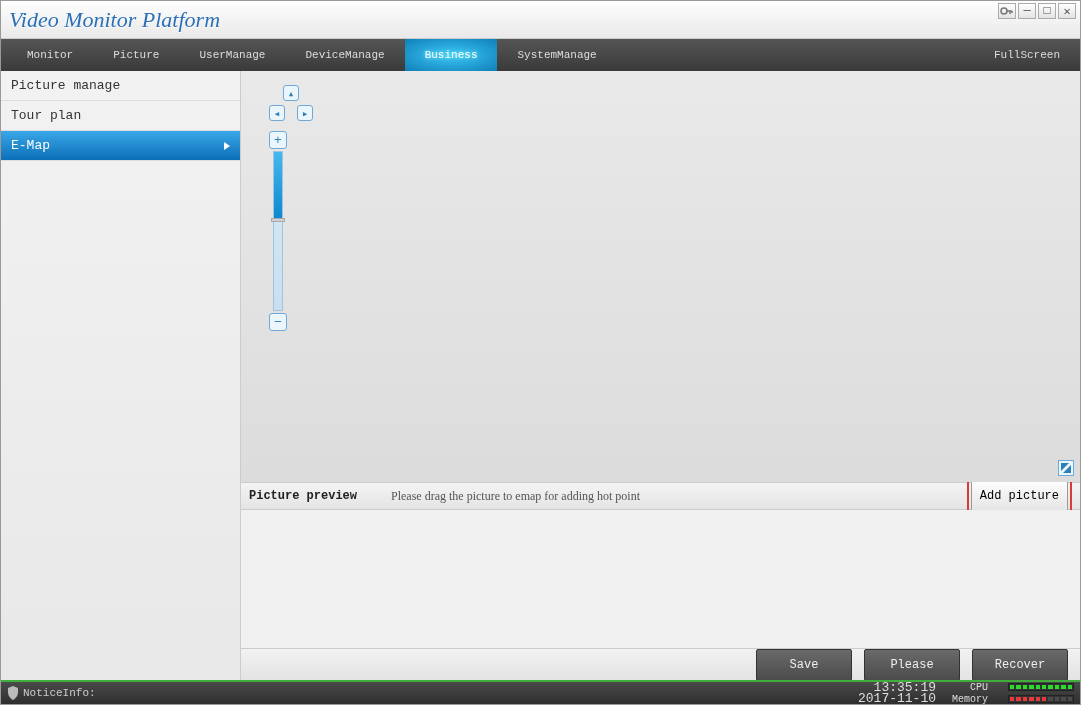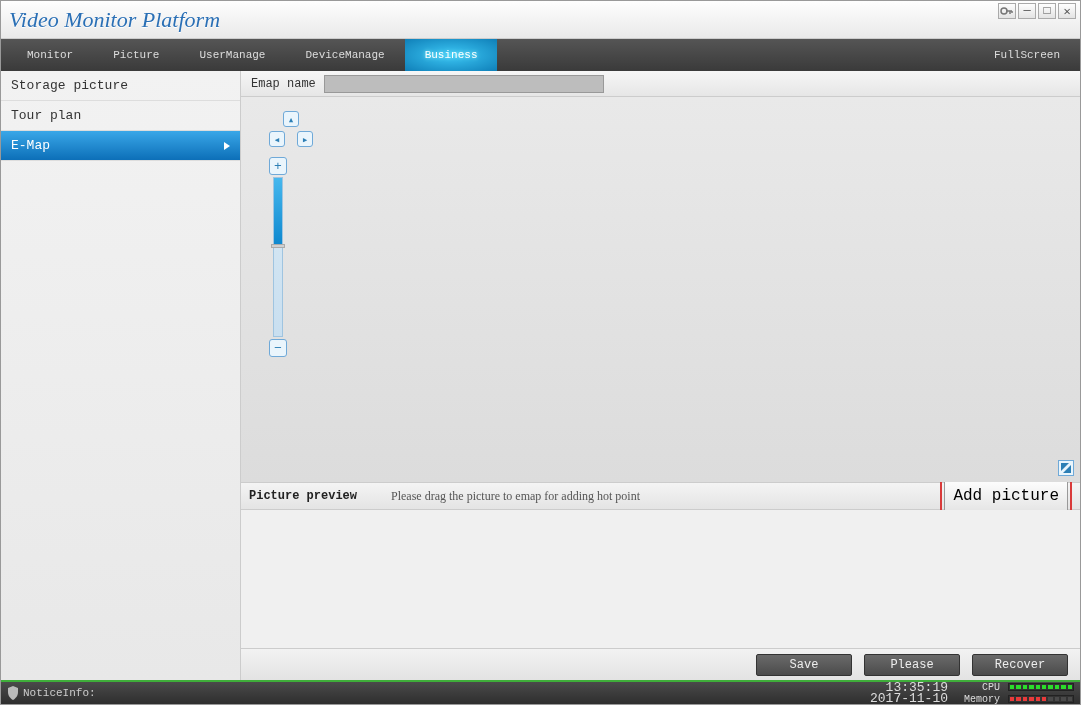--- a/index.html
+++ b/index.html
@@ -30,31 +30,31 @@
   .zoom-track { width:10px; height:160px; background:linear-gradient(#d8e9f4,#c9dff0); border:1px solid #9fc4e0; margin:2px 0; position:relative; }
   .zoom-fill { position:absolute; left:0; top:0; width:100%; height:42%; background:linear-gradient(#46b8ee,#0e88cf); }
   .zoom-divider { position:absolute; left:-3px; right:-3px; top:42%; height:4px; background:#d0d0d0; border:1px solid #aaa; }
   .expand-icon { position:absolute; right:6px; bottom:6px; width:16px; height:16px; border:1px solid #6fa9d8; background:#eaf5fc; display:flex; cursor:pointer; }
   .expand-icon::before{ content:""; position:absolute; right:2px; bottom:2px; width:0;height:0;border-right:8px solid #2d7fb5;border-top:8px solid transparent;}
   .expand-icon::after{ content:""; position:absolute; left:2px; top:2px; width:0;height:0;border-left:8px solid #2d7fb5;border-bottom:8px solid transparent;}
   .preview-bar { height:28px; background:linear-gradient(#f4f4f4,#e4e4e4); border-top:1px solid #ccc; border-bottom:1px solid #ccc; display:flex; align-items:center; padding:0 8px; font-size:12px; color:#222;gap:28px; }
   .preview-title { font-weight:bold; margin-right:6px; }
   .preview-hint { color:#555; flex:1;font-family:Liberation Serif, serif; }
   .add-pic-wrap { border:2px solid #d93a3a; padding:2px; }
-  .add-pic-btn { height:32px; padding:0 8px; background:linear-gradient(#fdfdfd,#e5e5e5); border:1px solid #999; font-size:16px; cursor:pointer; font-family:inherit; }
+  .add-pic-btn { height:32px; padding:0 8px; background:linear-gradient(#fdfdfd,#e5e5e5); border:1px solid #999; font-size:12px; cursor:pointer; font-family:inherit; }
   .preview-area { flex: 0 0 138px; background:#f0f0f0; }
   .action-bar { height:32px; background:linear-gradient(#f2f2f2,#e3e3e3); border-top:1px solid #ccc; display:flex; align-items:center; justify-content:flex-end; gap:12px; padding-right:12px; }
-  .act-btn { width:96px; height:22px; background:linear-gradient(#6a6a6a,#4b4b4b); border:1px solid #333; color:#eee; font-size:12px; cursor:pointer; border-radius:2px; font-family:inherit; }
+  .act-btn { width:96px; height:32px; background:linear-gradient(#6a6a6a,#4b4b4b); border:1px solid #333; color:#eee; font-size:12px; cursor:pointer; border-radius:2px; font-family:inherit; }
   .statusbar { height:24px; background:linear-gradient(#4a4a4a,#2e2e2e); border-top:2px solid #3fae3a; display:flex; align-items:center; color:#ccc; font-size:11px; padding:0 6px; }
   .shield-icon { width:12px; height:14px; margin-right:4px; }
   .shield-icon svg { width:100%; height:100%; }
   .status-spacer { flex:1; }
   .clock { text-align:right; line-height:11px; font-size:13px; color:#ddd; margin-right:14px; }
   .meters { display:flex; flex-direction:column; gap:1px; font-size:10px; }
-  .meter-row { display:flex; align-items:center; gap:8px; }
+  .meter-row { display:flex; align-items:center; gap:20px; }
   .meter-label { color:#ddd; width:38px; text-align:right; }
   .meter-bar { width:66px; height:8px; border:1px solid #222; background:#333; display:flex; }
   .seg { flex:1; margin:1px; }
   .seg.green{ background:#2bdc2b; } .seg.red{ background:#e83a3a; } .seg.off{ background:#4a4a4a; }
 </style>
 </head>
 <body>
 
 <div class="window">
 
@@ -72,36 +72,33 @@
       <div class="win-btn">✕</div>
     </div>
   </div>
 
   <div class="menubar">
     <div class="menu-item">Monitor</div>
     <div class="menu-item">Picture</div>
     <div class="menu-item">UserManage</div>
     <div class="menu-item">DeviceManage</div>
     <div class="menu-item active">Business</div>
+    <div class="menu-item">SystemManage</div>
     <div class="menu-spacer"></div>
     <div class="menu-item">FullScreen</div>
   </div>
 
   <div class="body-row">
     <div class="sidebar">
-      <div class="side-item">Storage picture</div>
+      <div class="side-item">Picture manage</div>
       <div class="side-item">Tour plan</div>
       <div class="side-item active">E-Map</div>
     </div>
 
     <div class="main">
-      <div class="emap-header">
-        <span>Emap name</span>
-        <input class="emap-input" value="" style="">
-      </div>
 
       <div class="map-area">
         <div class="pan-ctrl">
           <div class="pan-btn pan-up">▴</div>
           <div class="pan-btn pan-left">◂</div>
           <div class="pan-btn pan-right">▸</div>
         </div>
         <div class="zoom-col">
           <div class="zoom-btn">+</div>
           <div class="zoom-track">

